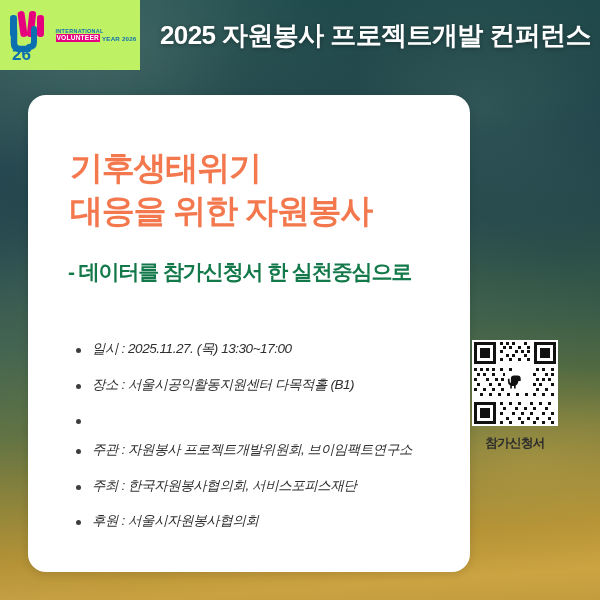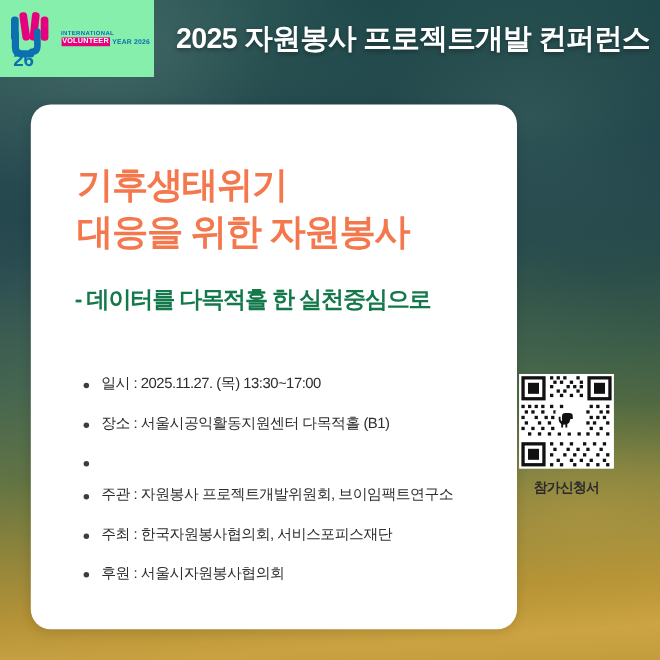--- a/index.html
+++ b/index.html
@@ -36,21 +36,21 @@
     background:
       linear-gradient(100deg, rgba(255,255,255,0.05) 0%, rgba(255,255,255,0) 35%),
       linear-gradient(0deg, rgba(0,0,0,0.10) 0%, rgba(0,0,0,0) 30%);
   }
 
   
   .header { position:absolute; left:0; top:0; width:600px; height:88px; }
   .logo-box {
     position:absolute; left:0; top:0;
     width:140px; height:70px;
-    background:#86efac;
+    background:#bef264;
     display:flex; align-items:center; justify-content:center;
   }
   .logo-wrap { display:flex; align-items:center; gap:6px; padding-left:2px; }
   .logo-mark { width:44px; height:52px; display:block; }
   .logo-text { line-height:1.15; }
   .logo-l1 {
     font-size:5.4px; font-weight:bold; letter-spacing:0.35px;
     color:#0b6fb0; white-space:nowrap;
   }
   .logo-l2 { display:flex; align-items:center; gap:2px; white-space:nowrap; }
@@ -88,21 +88,21 @@
     white-space:nowrap;
   }
   .subtitle {
     position:absolute; left:40px; top:163px;
     font-size:21px; font-weight:bold; color:#14794A;
     letter-spacing:-1.1px; white-space:nowrap;
   }
 
   
   .info-list {
-    position:absolute; left:48px; top:244px; width:345px;
+    position:absolute; left:48px; top:244px; width:345px;font-style:italic;
   }
   .info-row {
     display:flex; align-items:flex-start;
     margin-bottom:16px;
   }
   .bullet {
     width:5px; height:5px; border-radius:50%;
     background:#3d3d3d; flex:none;
     margin-top:9px; margin-right:11px;
   }
@@ -163,21 +163,21 @@
   <div class="header-title">2025 자원봉사 프로젝트개발 컨퍼런스</div>
 </div>
 
 <div class="card">
 
   <div class="title-block">
     <div class="title-line">기후생태위기</div>
     <div class="title-line">대응을 위한 자원봉사</div>
   </div>
 
-  <div class="subtitle">- 데이터를 다목적홀 한 실천중심으로</div>
+  <div class="subtitle">- 데이터를 참가신청서 한 실천중심으로</div>
 
   <div class="info-list">
 
     <div class="info-row">
       <span class="bullet"></span>
       <div class="info-text">
         <span>일시</span>
         <span> : </span>
         <span>2025.11.27. (목) 13:30~17:00</span>
       </div>

